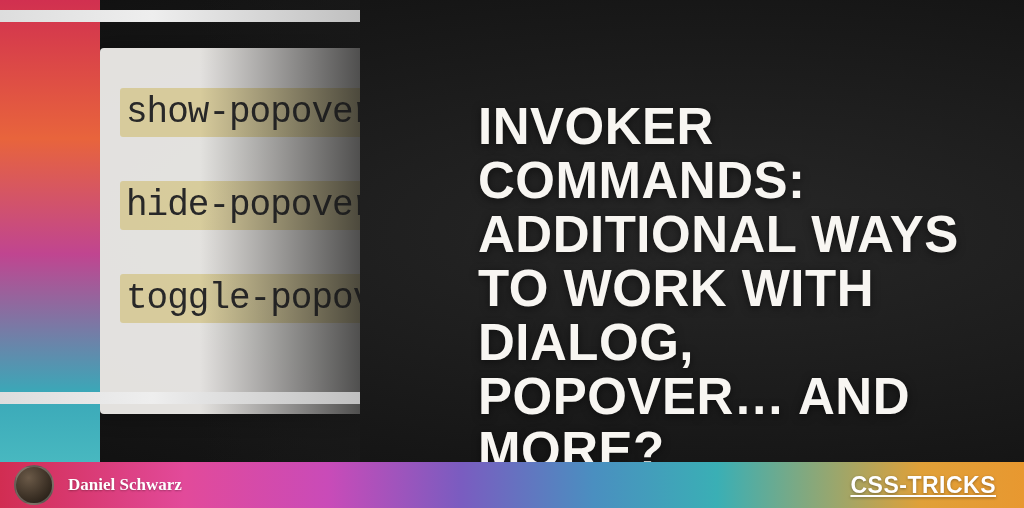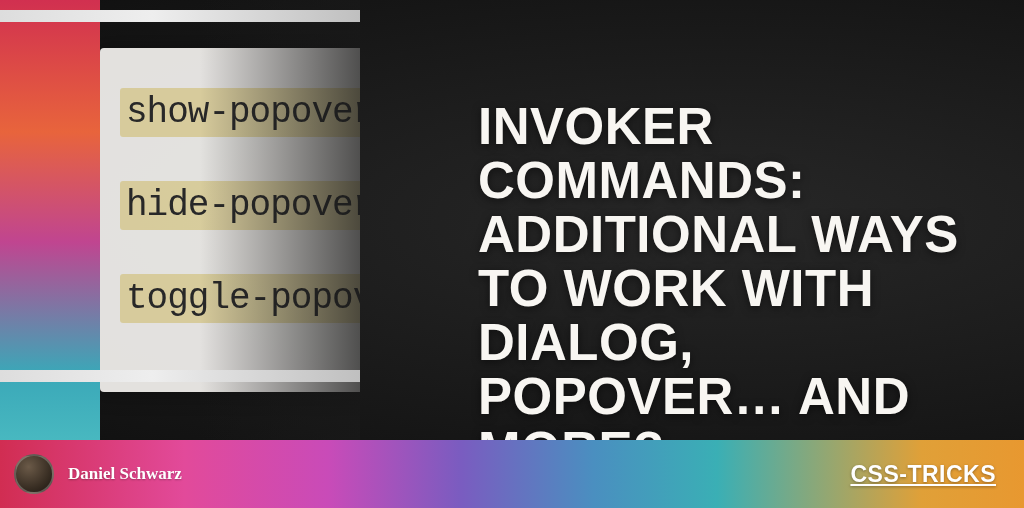--- a/index.html
+++ b/index.html
@@ -115,21 +115,21 @@
       font-weight: 900;
       font-size: 51px;
       line-height: 1.06;
       color: #f8f6f2;
       text-transform: uppercase;
       letter-spacing: 0.5px;
       text-shadow: 0 2px 8px rgba(0,0,0,0.5);
       font-stretch: condensed;
     }
     .footer {
-      height: 68px;
+      height: 46px;
       width: 100%;
       background: linear-gradient(90deg, #d12d52 0%, #e24a9a 18%, #c94bb8 32%, #7a5cc0 45%, #4a8fc0 58%, #3aafb5 70%, #e0a038 90%, #e89830 100%);
       display: flex;
       align-items: center;
       justify-content: space-between;
       padding: 0 28px 0 14px;
       position: relative;
       z-index: 10;
     }
     .author {

